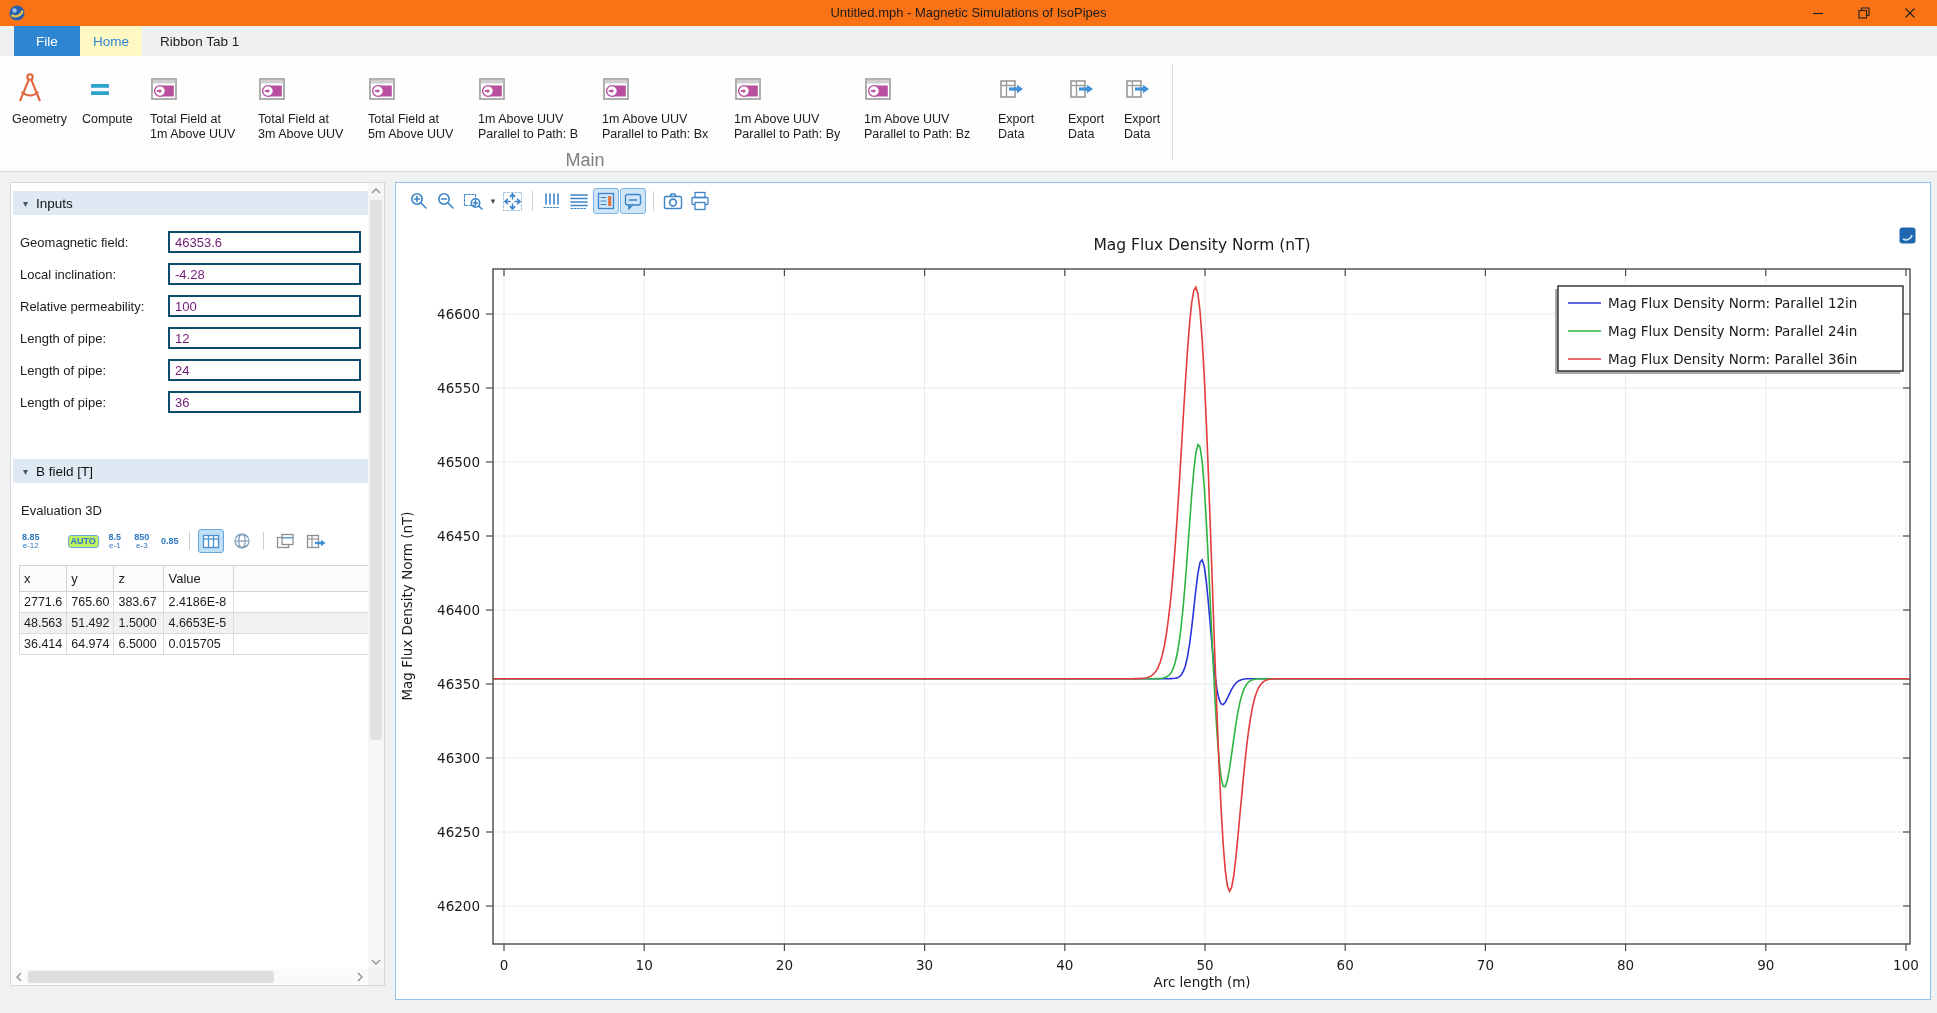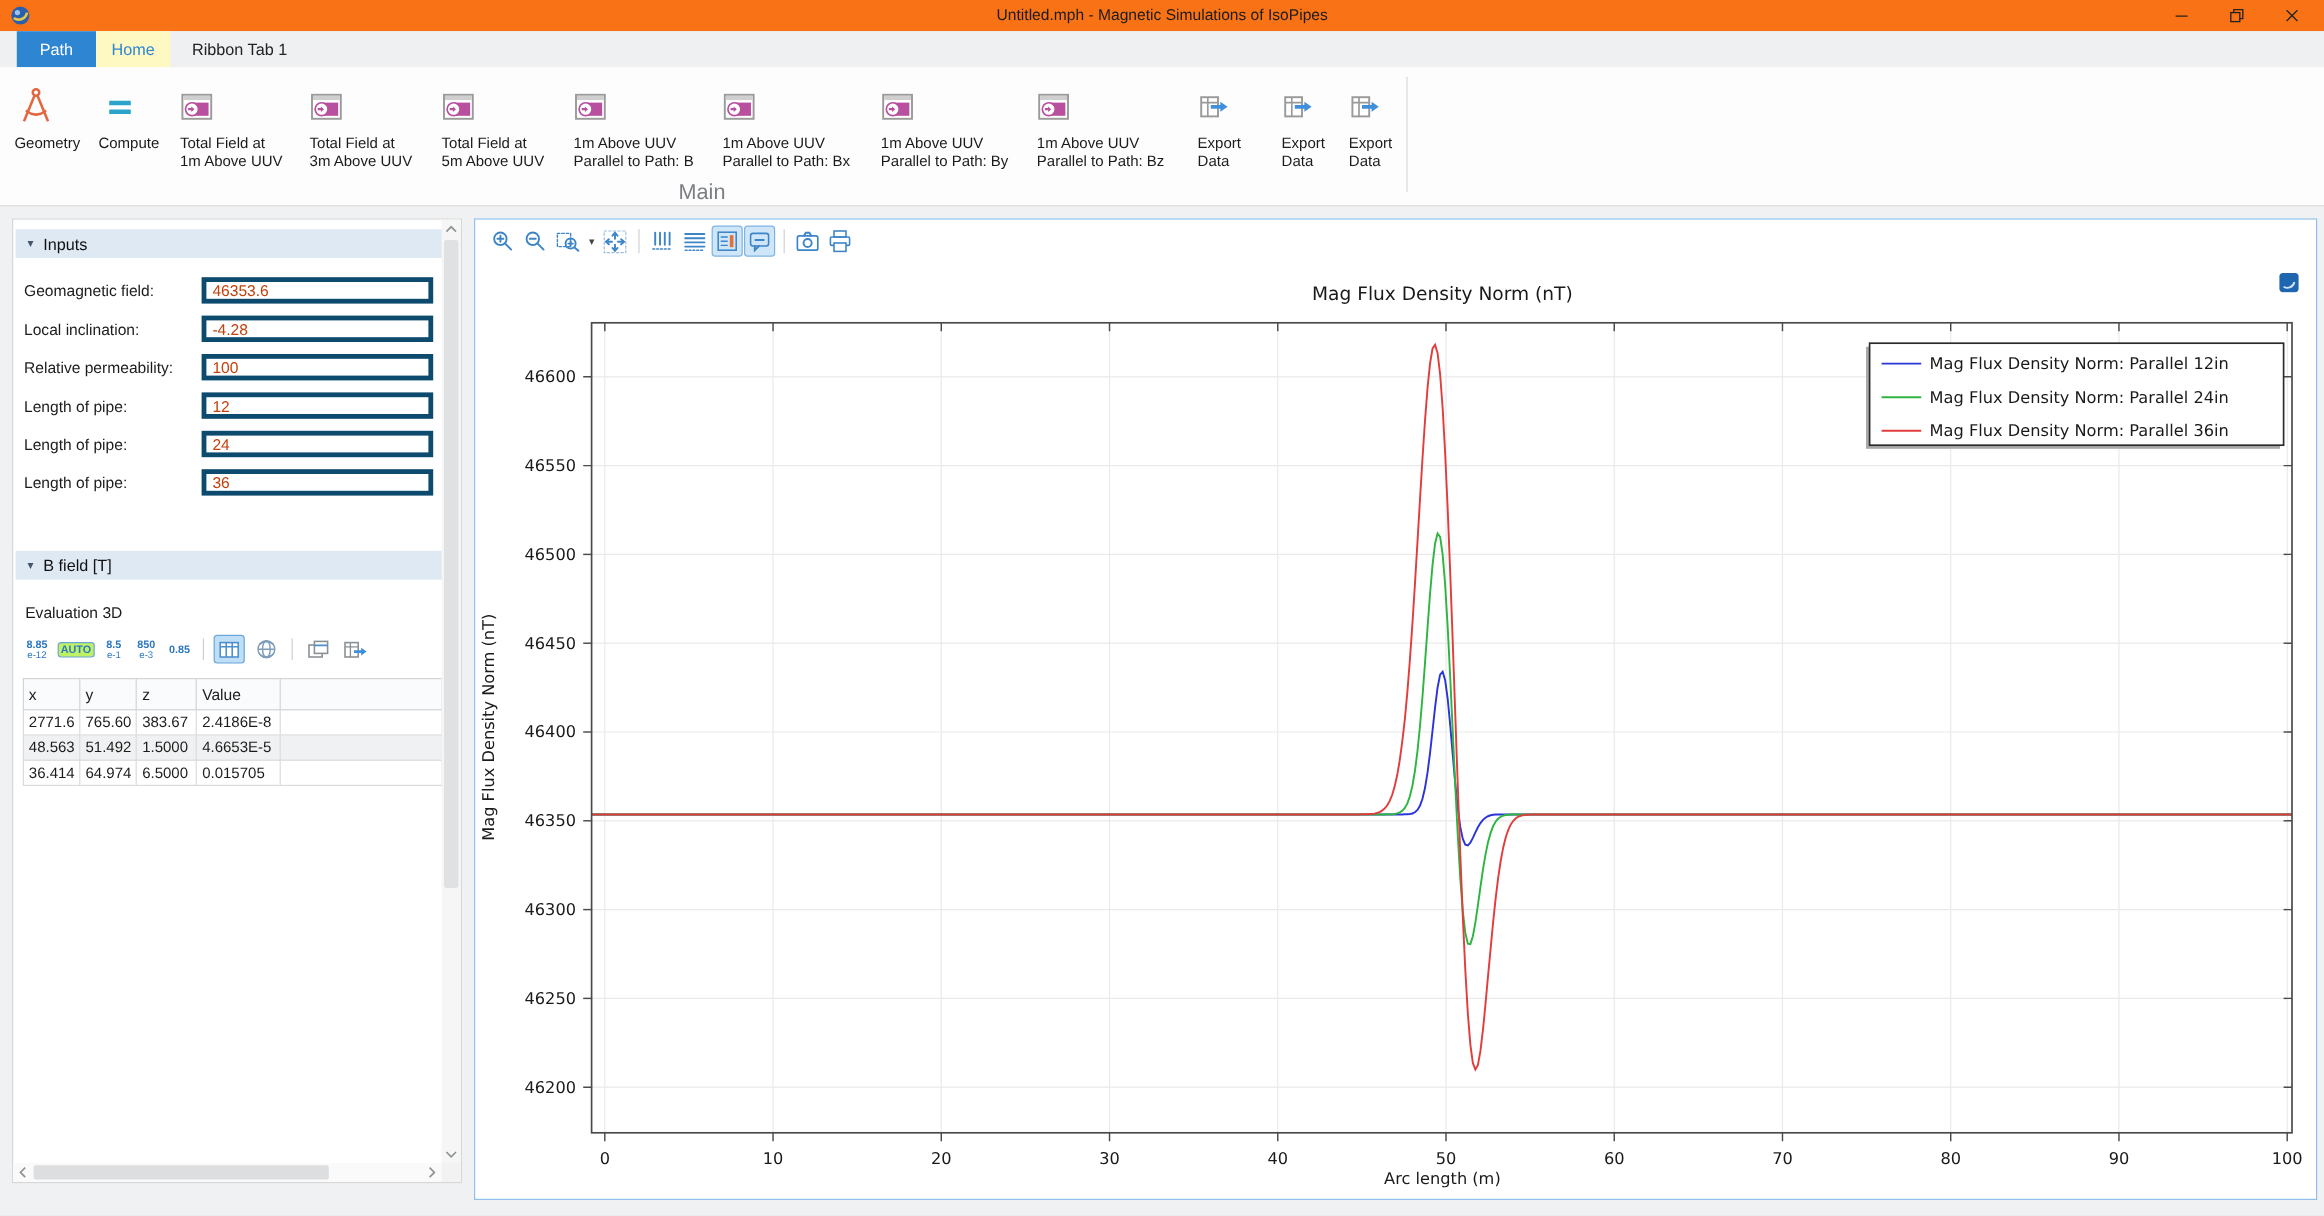--- a/index.html
+++ b/index.html
@@ -32,27 +32,27 @@
 
   
   .sidebar { position:absolute; left:10px; top:182px; width:375px; height:804px; background:#ffffff; border:1px solid #d5d7d9; }
   .section-header { position:absolute; left:2px; width:356px; height:24px; background:#dfe9f4; display:flex; align-items:center; font-size:13.5px; color:#111; }
   .section-header .tri { font-size:10px; color:#44576b; margin:0 8px 0 10px; }
   #inputs-header { top:8px; }
   #bfield-header { top:276px; }
   #input-rows { position:absolute; left:0; top:47px; width:358px; }
   .input-row { height:24px; margin-bottom:8px; display:flex; align-items:center; }
   .input-label { width:157px; padding-left:9px; font-size:13px; color:#1c1c1c; }
-  .input-field { width:193px; height:22px; border:4px solid #0c4a6e; font-family:"Liberation Sans",sans-serif; font-size:13px; color:#c2410c; padding:0 5px; outline:none; }
+  .input-field { width:193px; height:22px; border:2px solid #0c4a6e; font-family:"Liberation Sans",sans-serif; font-size:13px; color:#701a75; padding:0 5px; outline:none; }
   .subtitle { position:absolute; left:10px; top:320px; font-size:13px; color:#1c1c1c; }
   .precision-bar { position:absolute; left:8px; top:344px; height:28px; display:flex; align-items:center; gap:5px; }
   .pbtn { min-width:22px; padding:1px 2px; text-align:center; border:1px solid transparent; border-radius:3px; color:#2e78c0; cursor:default; }
   .pbtn .pt { font-size:9px; line-height:9px; font-weight:bold; }
   .pbtn .pb { font-size:8px; line-height:8px; }
-  .pbtn.active { background:#bef264; border-color:#6aa6d8; }
+  .pbtn.active { background:#bef264; border-color:#6aa6d8;margin-left:20px; }
   .ibtn { width:26px; height:24px; border:1px solid transparent; border-radius:3px; display:flex; align-items:center; justify-content:center; }
   .ibtn.active { background:#bfdff7; border-color:#6aa6d8; }
   .psep { width:1px; height:18px; background:#cfcfcf; margin:0 3px; }
   .result-table { position:absolute; left:8px; top:382px; width:350px; border-collapse:collapse; font-size:12.5px; color:#1c1c1c; }
   .result-table th { font-weight:normal; text-align:left; font-size:13px; height:26px; padding:0 4px; border:1px solid #d2d4d6; background:#fafbfc; }
   .result-table td { height:21px; padding:0 4px; border:1px solid #d9dbdd; white-space:nowrap; }
   .result-table tbody tr:nth-child(even) { background:#f0f1f2; }
   
   .vscroll { position:absolute; right:0; top:0; width:16px; height:787px; background:#f6f6f6; }
   .vthumb { position:absolute; left:2px; top:17px; width:12px; height:540px; background:#e0e1e2; border-radius:2px; }
@@ -103,21 +103,21 @@
       <div class="win-btn">
         <svg width="16" height="16" viewBox="0 0 16 16" stroke="#222" stroke-width="1.1">
           <line x1="3.5" y1="3.5" x2="12.5" y2="12.5"></line>
             <line x1="12.5" y1="3.5" x2="3.5" y2="12.5"></line>
         </svg>
       </div>
     </div>
   </div>
 
   <div class="tabbar">
-    <div class="tab file">Path</div>
+    <div class="tab file">File</div>
     <div class="tab home">Home</div>
     <div class="tab plain">Ribbon Tab 1</div>
   </div>
 
   <div class="ribbon">
     <div id="ribbon-buttons" class="ribbon-buttons">
         <div class="rbtn" style="width: 70px;">
           <div class="rbtn-icon">
             <svg width="36" height="38" viewBox="0 0 36 38" fill="none" stroke="#e2663f" stroke-width="2.1">
               <circle cx="18" cy="7" r="2.7"></circle>

